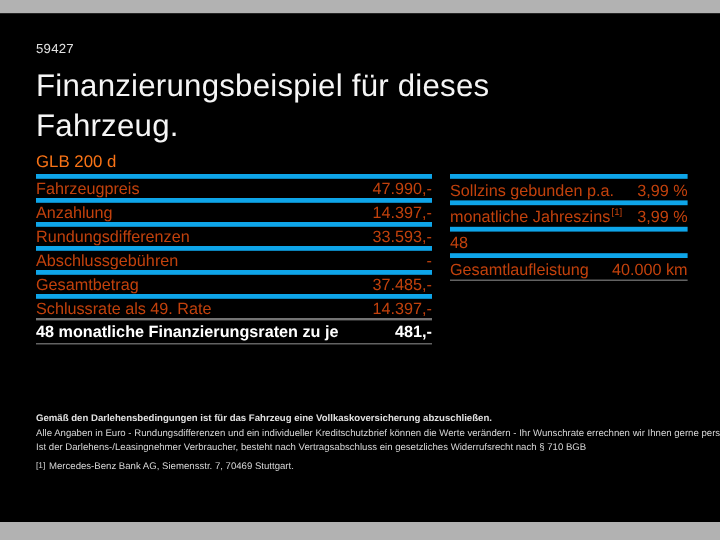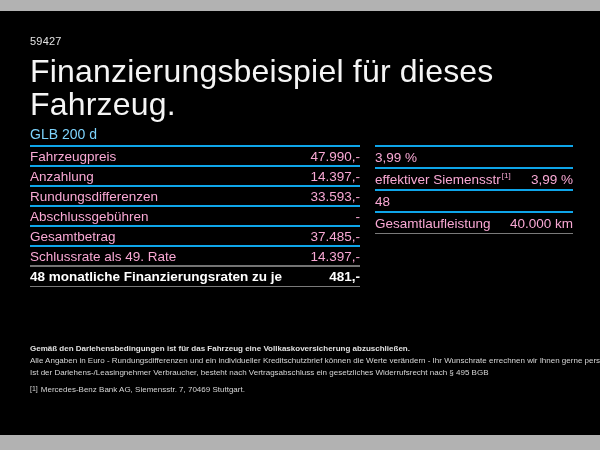--- a/index.html
+++ b/index.html
@@ -14,40 +14,40 @@
   .bar { position: absolute; left: 0; width: 600px; background: #b2b2b2; }
   .bar-top { top: 0; height: 11px; }
   .bar-bottom { top: 435px; height: 15px; }
 
   .ref-number {
     position: absolute; left: 30px; top: 35px;
     font-size: 11px; color: #e2e2e2; letter-spacing: 0.2px;
   }
   .page-title {
     position: absolute; left: 30px; top: 55px;
-    font-size: 32px; line-height: 33px; font-weight: 400;
+    font-size: 26px; line-height: 33px; font-weight: 400;
     color: #f5f5f5; letter-spacing: 0.2px;
   }
   .model-name {
     position: absolute; left: 30px; top: 126px;
-    font-size: 14px; color: #7dd3fc;
+    font-size: 14px; color: #f97316;
   }
 
   .fin-table {
     position: absolute; top: 145px;
     border-bottom: 1px solid #7a7a7a;
   }
   .fin-table-left  { left: 30px;  width: 330px; }
   .fin-table-right { left: 375px; width: 198px; }
 
   .fin-row {
     display: flex; justify-content: space-between; align-items: center;
-    border-top: 2px solid #0ea5e9;
+    border-top: 4px solid #0ea5e9;
     height: 20px;
-    font-size: 13.5px; color: #f9a8d4;
+    font-size: 13.5px; color: #c2410c;
   }
   .fin-table-right .fin-row { height: 22px; }
   .fin-row .label { white-space: nowrap; }
   .fin-row .value { white-space: nowrap; text-align: center; }
   .fin-row.emph {
     border-top: 2px solid #737373;
     height: 21px;
     font-weight: bold; color: #ffffff;
   }
   sup.marker { font-size: 8px; vertical-align: super; line-height: 0; margin-left: 1px; }
@@ -98,35 +98,36 @@
     <span class="value">14.397,-</span>
   </div>
   <div class="fin-row emph">
     <span class="label">48 monatliche Finanzierungsraten zu je</span>
     <span class="value">481,-</span>
   </div>
 </div>
 
 <div class="fin-table fin-table-right">
   <div class="fin-row">
+    <span class="label">Sollzins gebunden p.a.</span>
     <span class="value">3,99 %</span>
   </div>
   <div class="fin-row">
-    <span class="label"><span>effektiver Siemensstr</span><sup class="marker">[1]</sup></span>
+    <span class="label"><span>monatliche Jahreszins</span><sup class="marker">[1]</sup></span>
     <span class="value">3,99 %</span>
   </div>
   <div class="fin-row">
     <span class="value">48</span>
   </div>
   <div class="fin-row">
     <span class="label">Gesamtlaufleistung</span>
     <span class="value">40.000 km</span>
   </div>
 </div>
 
 <div class="legal">
   <div class="line bold">Gemäß den Darlehensbedingungen ist für das Fahrzeug eine Vollkaskoversicherung abzuschließen.</div>
   <div class="line">Alle Angaben in Euro - Rundungsdifferenzen und ein individueller Kreditschutzbrief können die Werte verändern - Ihr Wunschrate errechnen wir Ihnen gerne persönlich</div>
-  <div class="line">Ist der Darlehens-/Leasingnehmer Verbraucher, besteht nach Vertragsabschluss ein gesetzliches Widerrufsrecht nach § 495 BGB</div>
+  <div class="line">Ist der Darlehens-/Leasingnehmer Verbraucher, besteht nach Vertragsabschluss ein gesetzliches Widerrufsrecht nach § 710 BGB</div>
   <div class="line footnote-line"><span class="fn-marker">[1]</span><span>Mercedes-Benz Bank AG, Siemensstr. 7, 70469 Stuttgart.</span></div>
 </div>
 
 <div class="bar bar-bottom"></div>
 
 </body></html>

